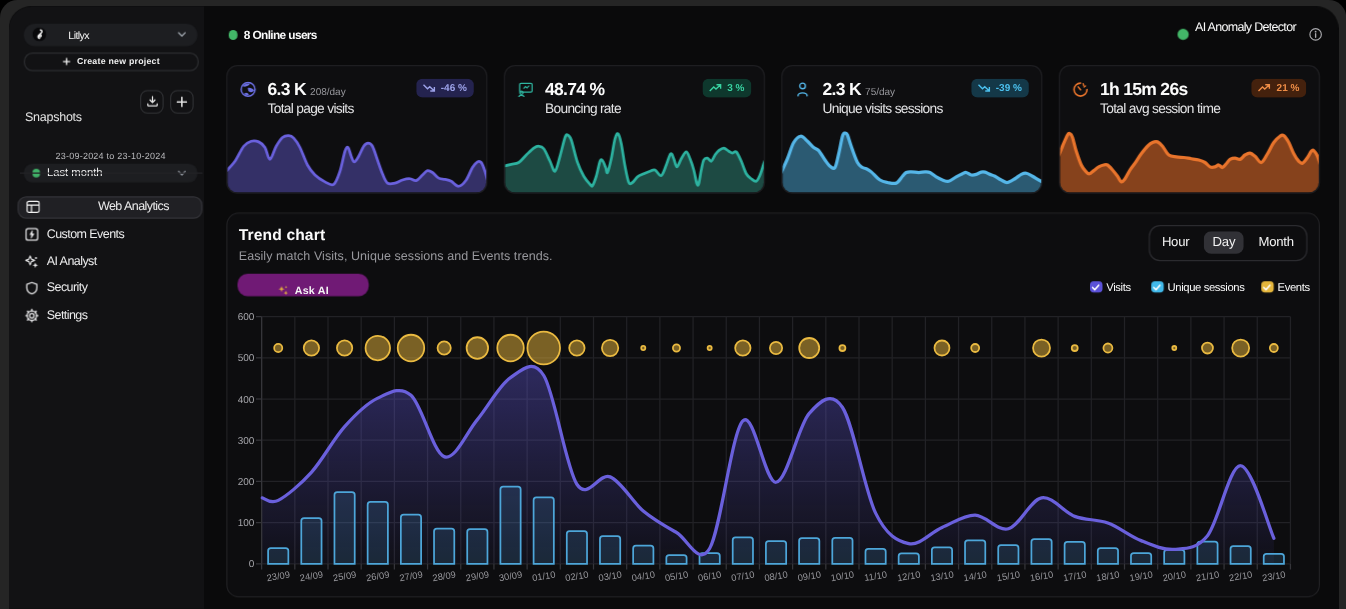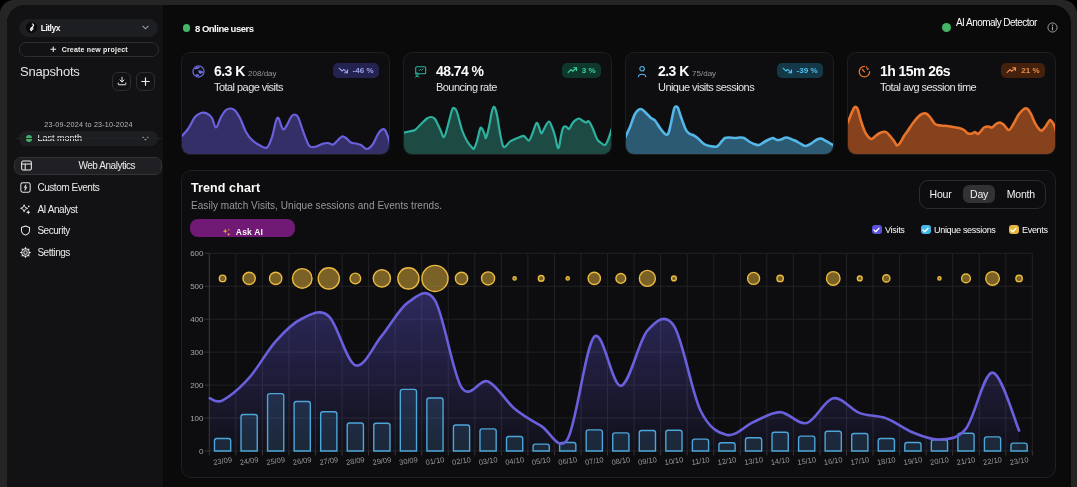--- a/index.html
+++ b/index.html
@@ -34,34 +34,34 @@
 <div class="app">
     <div class="abs">
 
   <div class="sidebar"></div>
 
   <div class="sel" style="left:19.2px; top:18.9px; width:138.5px; height:18.1px;">
     <svg width="11" height="11" viewBox="0 0 14 14" style="margin-left:6.5px">
           <circle cx="7" cy="7" r="7" fill="#08080a"></circle>
           <path d="M8.1 2.5 C9.9 2.6 10.1 4.8 8.7 5.7 C7.3 6.6 6.3 7.1 6.7 8.5 C7.1 9.9 9.0 9.5 8.8 8.2 C8.6 7.0 6.6 7.2 5.9 8.6 C5.3 9.8 6.1 11.0 7.2 10.9" fill="none" stroke="#f5f5f5" stroke-width="1.5" stroke-linecap="round"></path>
         </svg>
-    <span style="margin-left:4px; font-size:8.5px; font-weight:bold; color:#f3f3f3; letter-spacing:-0.5px;">Litlyx</span>
+    <span style="margin-left:18px; font-size:8.5px; font-weight:normal; color:#f3f3f3; letter-spacing:-0.5px;">Litlyx</span>
     <svg width="7" height="5" viewBox="0 0 8 5" style="position:absolute;right:8.3px">
           <path d="M1 1 L4 4 L7 1" fill="none" stroke="#9aa0a8" stroke-width="1.2" stroke-linecap="round"></path>
         </svg>
   </div>
 
   <div class="btn-outline" style="left:19px; top:42.4px; width:140px; height:14.7px; border-radius:7px;">
     <svg width="6.5" height="6.5" viewBox="0 0 8 8" style="margin-right:5px">
           <path d="M4 0.5 V7.5 M0.5 4 H7.5" stroke="#f0f0f0" stroke-width="1.3"></path>
         </svg>
     <span style="font-size:7px; font-weight:bold; color:#f0f0f0; letter-spacing:0.2px;">Create new project</span>
   </div>
 
-  <div style="position:absolute; left:20px; top:64px; font-size:13px; color:#e3e3e3; letter-spacing:-0.2px;">Snapshots</div>
+  <div style="position:absolute; left:20px; top:89px; font-size:10px; color:#e3e3e3; letter-spacing:-0.2px;">Snapshots</div>
   <div class="btn-outline" style="left:112px; top:71.6px; width:19px; height:19px; border-radius:6px;">
     <svg width="10" height="10" viewBox="0 0 12 12">
           <path d="M6 1.5 V7 M3.6 4.8 L6 7.2 L8.4 4.8" fill="none" stroke="#e8e8e8" stroke-width="1.2" stroke-linecap="round" stroke-linejoin="round"></path>
           <path d="M1.5 8.5 V9.8 Q1.5 10.5 2.2 10.5 H9.8 Q10.5 10.5 10.5 9.8 V8.5" fill="none" stroke="#e8e8e8" stroke-width="1.2" stroke-linecap="round"></path>
         </svg>
   </div>
   <div class="btn-outline" style="left:136px; top:71.6px; width:19px; height:19px; border-radius:6px;">
     <svg width="9" height="9" viewBox="0 0 9 9">
           <path d="M4.5 0.8 V8.2 M0.8 4.5 H8.2" stroke="#e8e8e8" stroke-width="1.2" stroke-linecap="round"></path>
         </svg>

